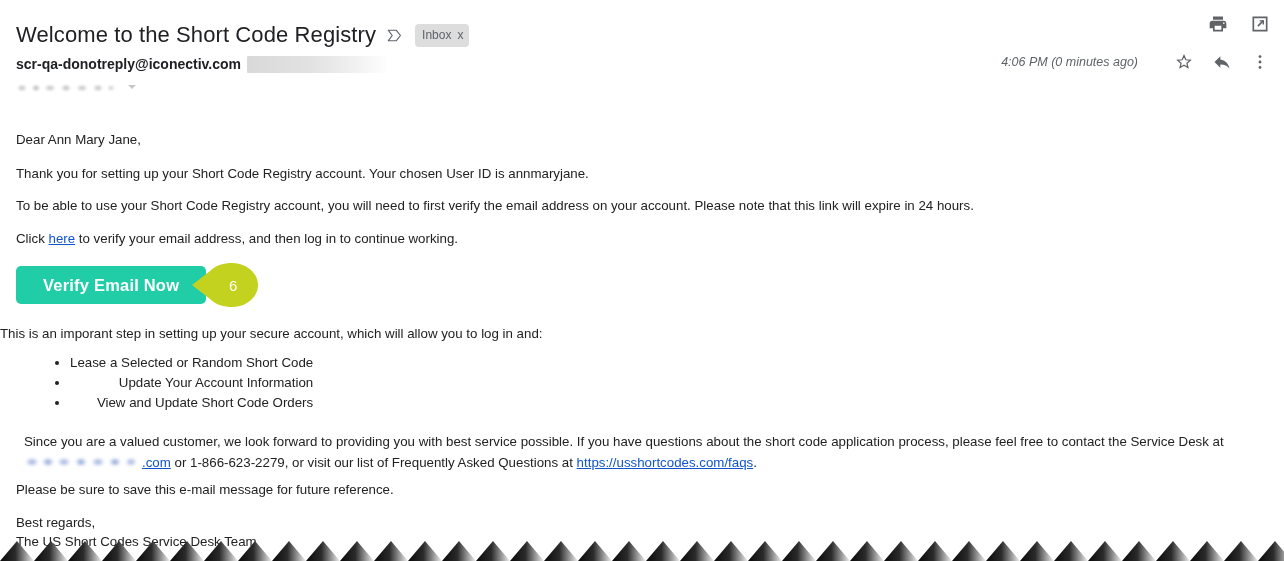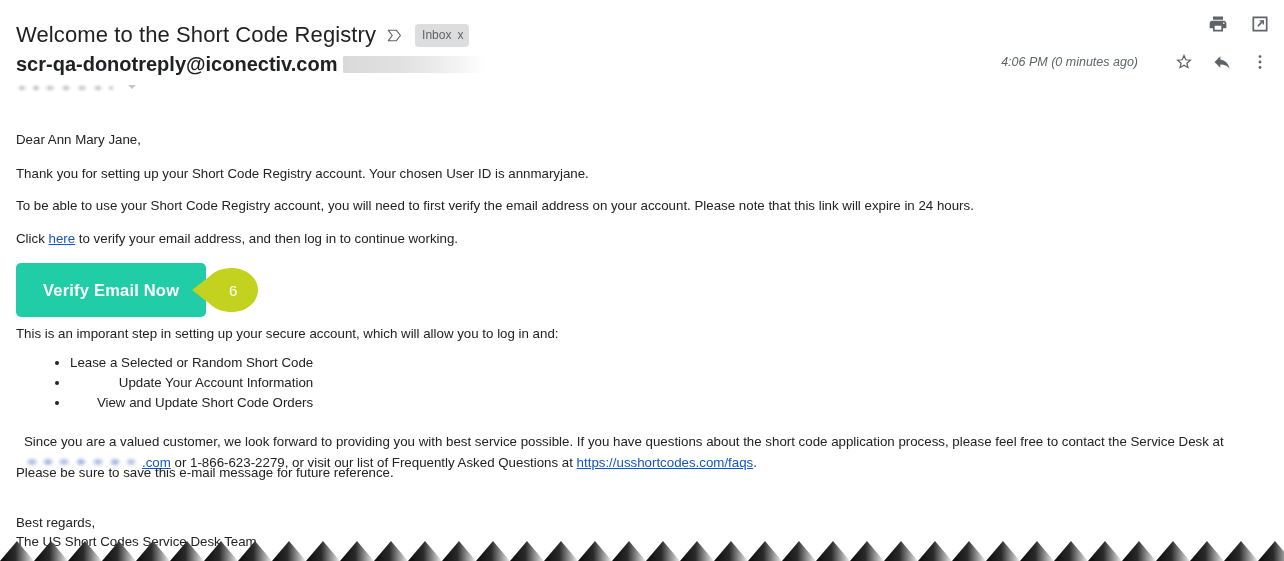--- a/index.html
+++ b/index.html
@@ -81,21 +81,21 @@
   .sender-block {
     position: relative;
     padding: 14px 16px 0 16px;
   }
   .sender-line {
     display: flex;
     align-items: center;
     height: 20px;
   }
   .sender-email {
-    font-size: 20px;
+    font-size: 14px;
     font-weight: bold;
     color: #202124;
     white-space: nowrap;
   }
   .blur-box {
     margin-left: 6px;
     width: 142px;
     height: 17px;
     background: linear-gradient(90deg, #d9d9d9 0%, #e2e2e2 45%, #f2f2f2 78%, #ffffff 100%);
     border-radius: 1px;
@@ -159,23 +159,23 @@
   }
   .mail-body p {
     margin: 0;
     font-size: 13.3px;
     color: #222;
   }
   .p-greeting  { position: absolute; left: 16px; top: 133px; }
   .p-thanks    { position: absolute; left: 16px; top: 167px; }
   .p-verifynote{ position: absolute; left: 16px; top: 199px; }
   .p-click     { position: absolute; left: 16px; top: 232px; }
-  .p-important { position: absolute; left: 16px; top: 327px; }
+  .p-important { position: absolute; left: 0; top: 327px; }
   .p-contact   { position: absolute; left: 24px; top: 431px; width: 1255px; line-height: 21px; }
-  .p-save      { position: absolute; left: 16px; top: 466px; }
+  .p-save      { position: absolute; left: 16px; top: 483px; }
   .p-regards   { position: absolute; left: 16px; top: 516px; }
   .p-team      { position: absolute; left: 16px; top: 535px; }
 
   a.inline-link {
     color: #1155cc;
     text-decoration: underline;
   }
 
   
   .cta-wrap {
@@ -186,21 +186,21 @@
     align-items: center;
   }
   .cta-button {
     background: #21cda6;
     color: #ffffff;
     font-size: 16.5px;
     font-weight: bold;
     border: none;
     border-radius: 5px;
     padding: 0 27px;
-    height: 54px;
+    height: 38px;
     line-height: 38px;
     letter-spacing: 0.2px;
     cursor: pointer;
     font-family: "Liberation Sans", sans-serif;
     white-space: nowrap;
     position: relative;
     z-index: 1;
   }
   .callout {
     position: relative;

